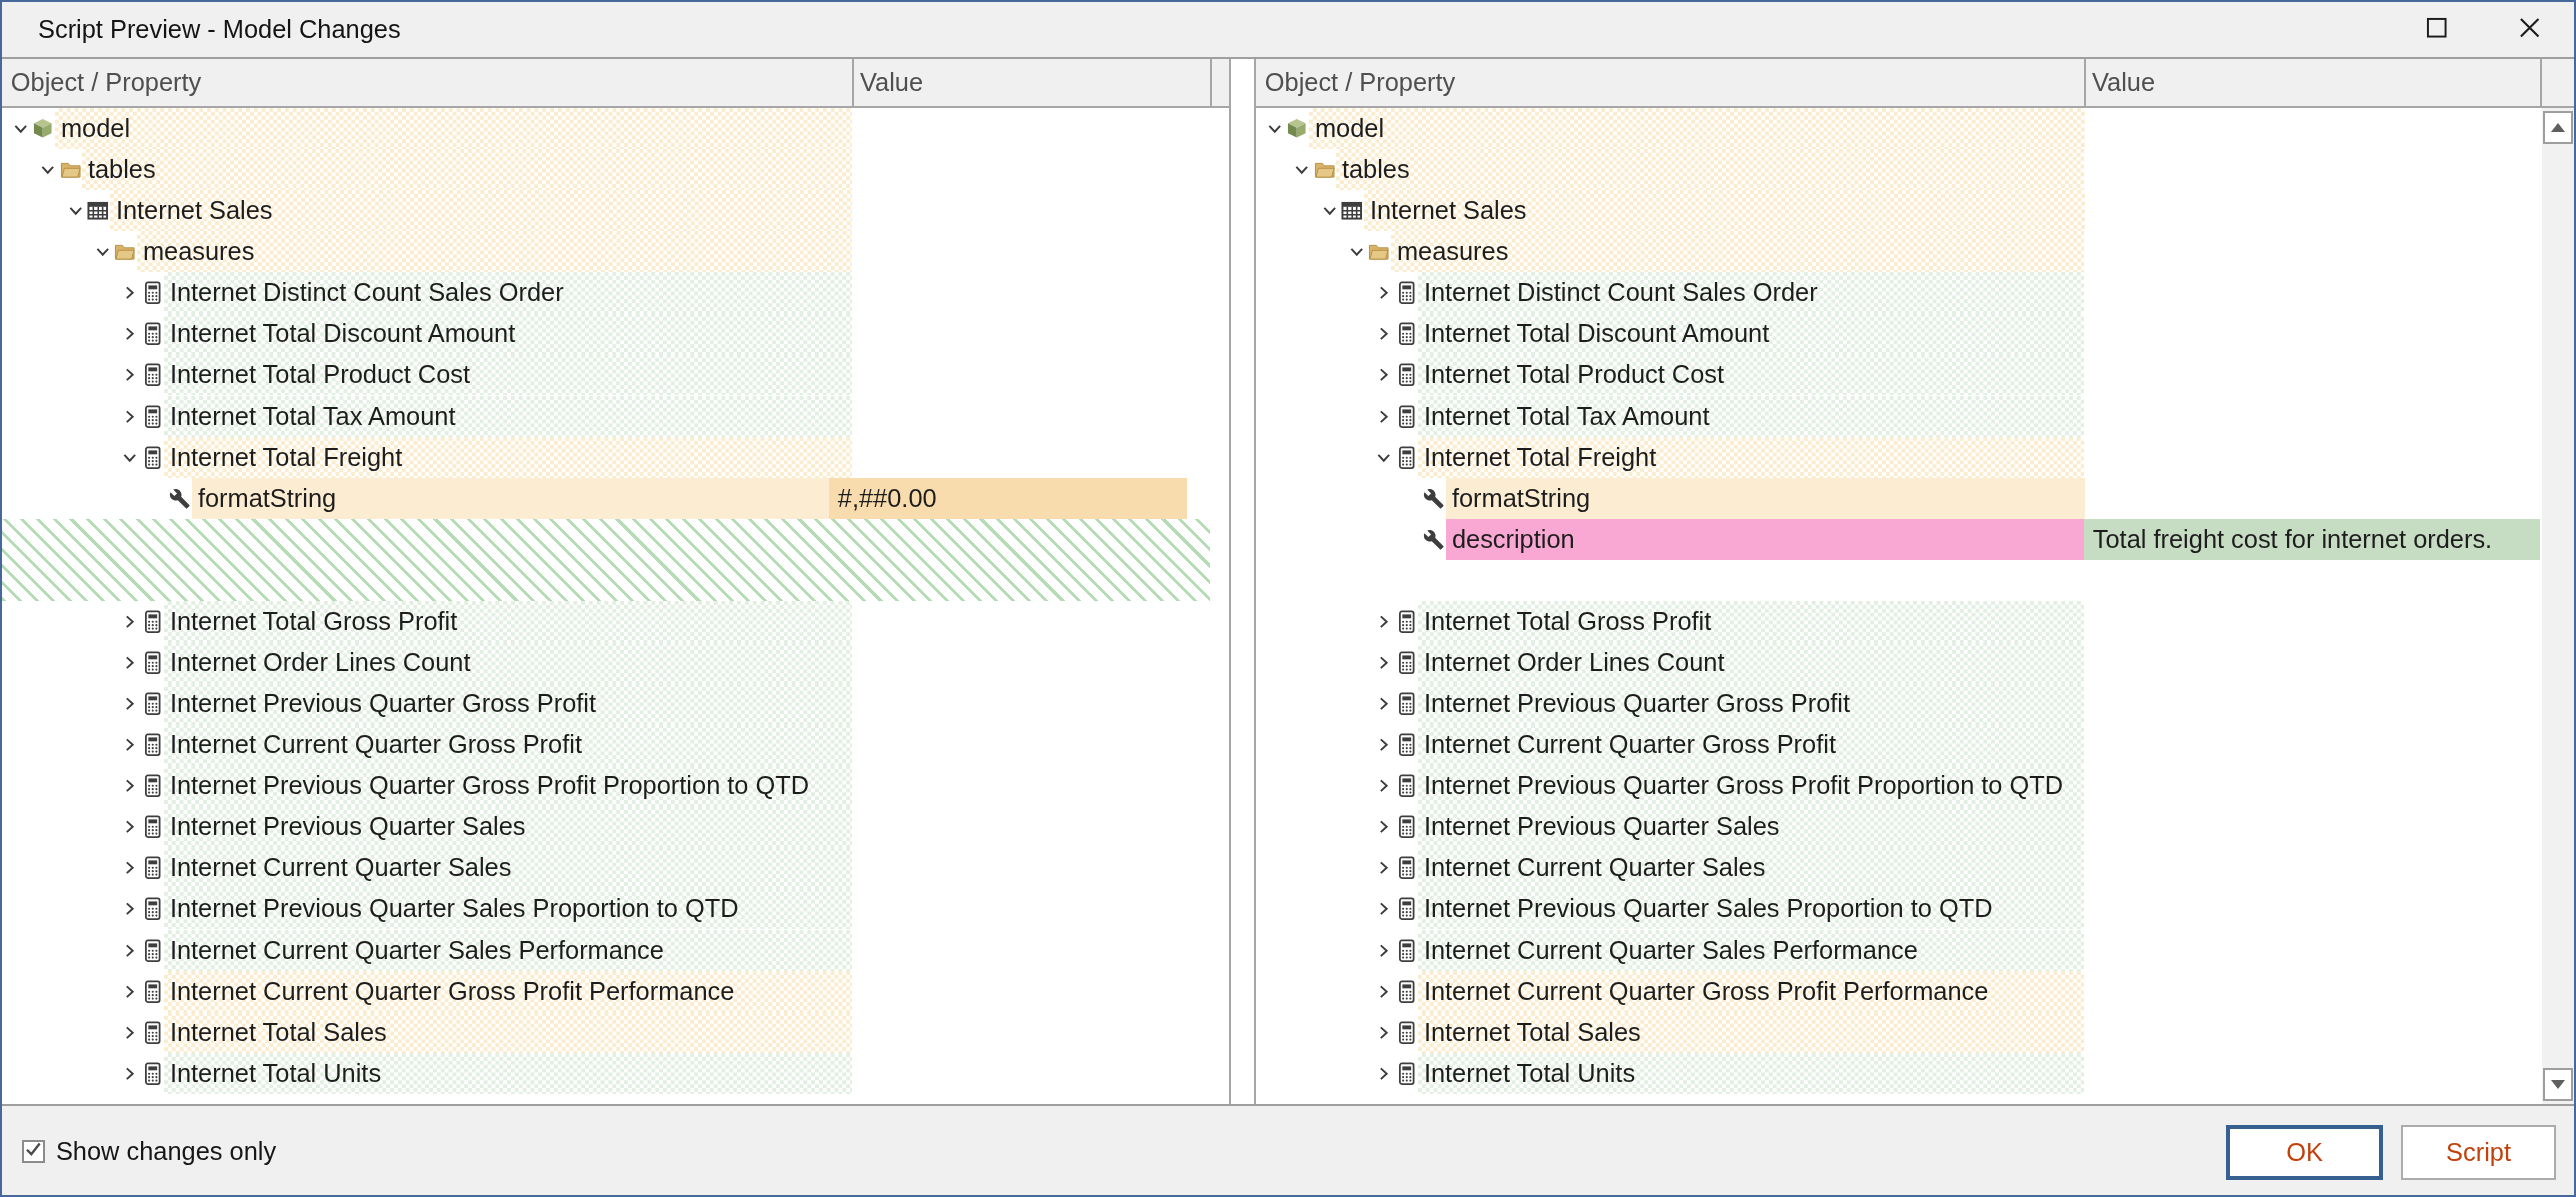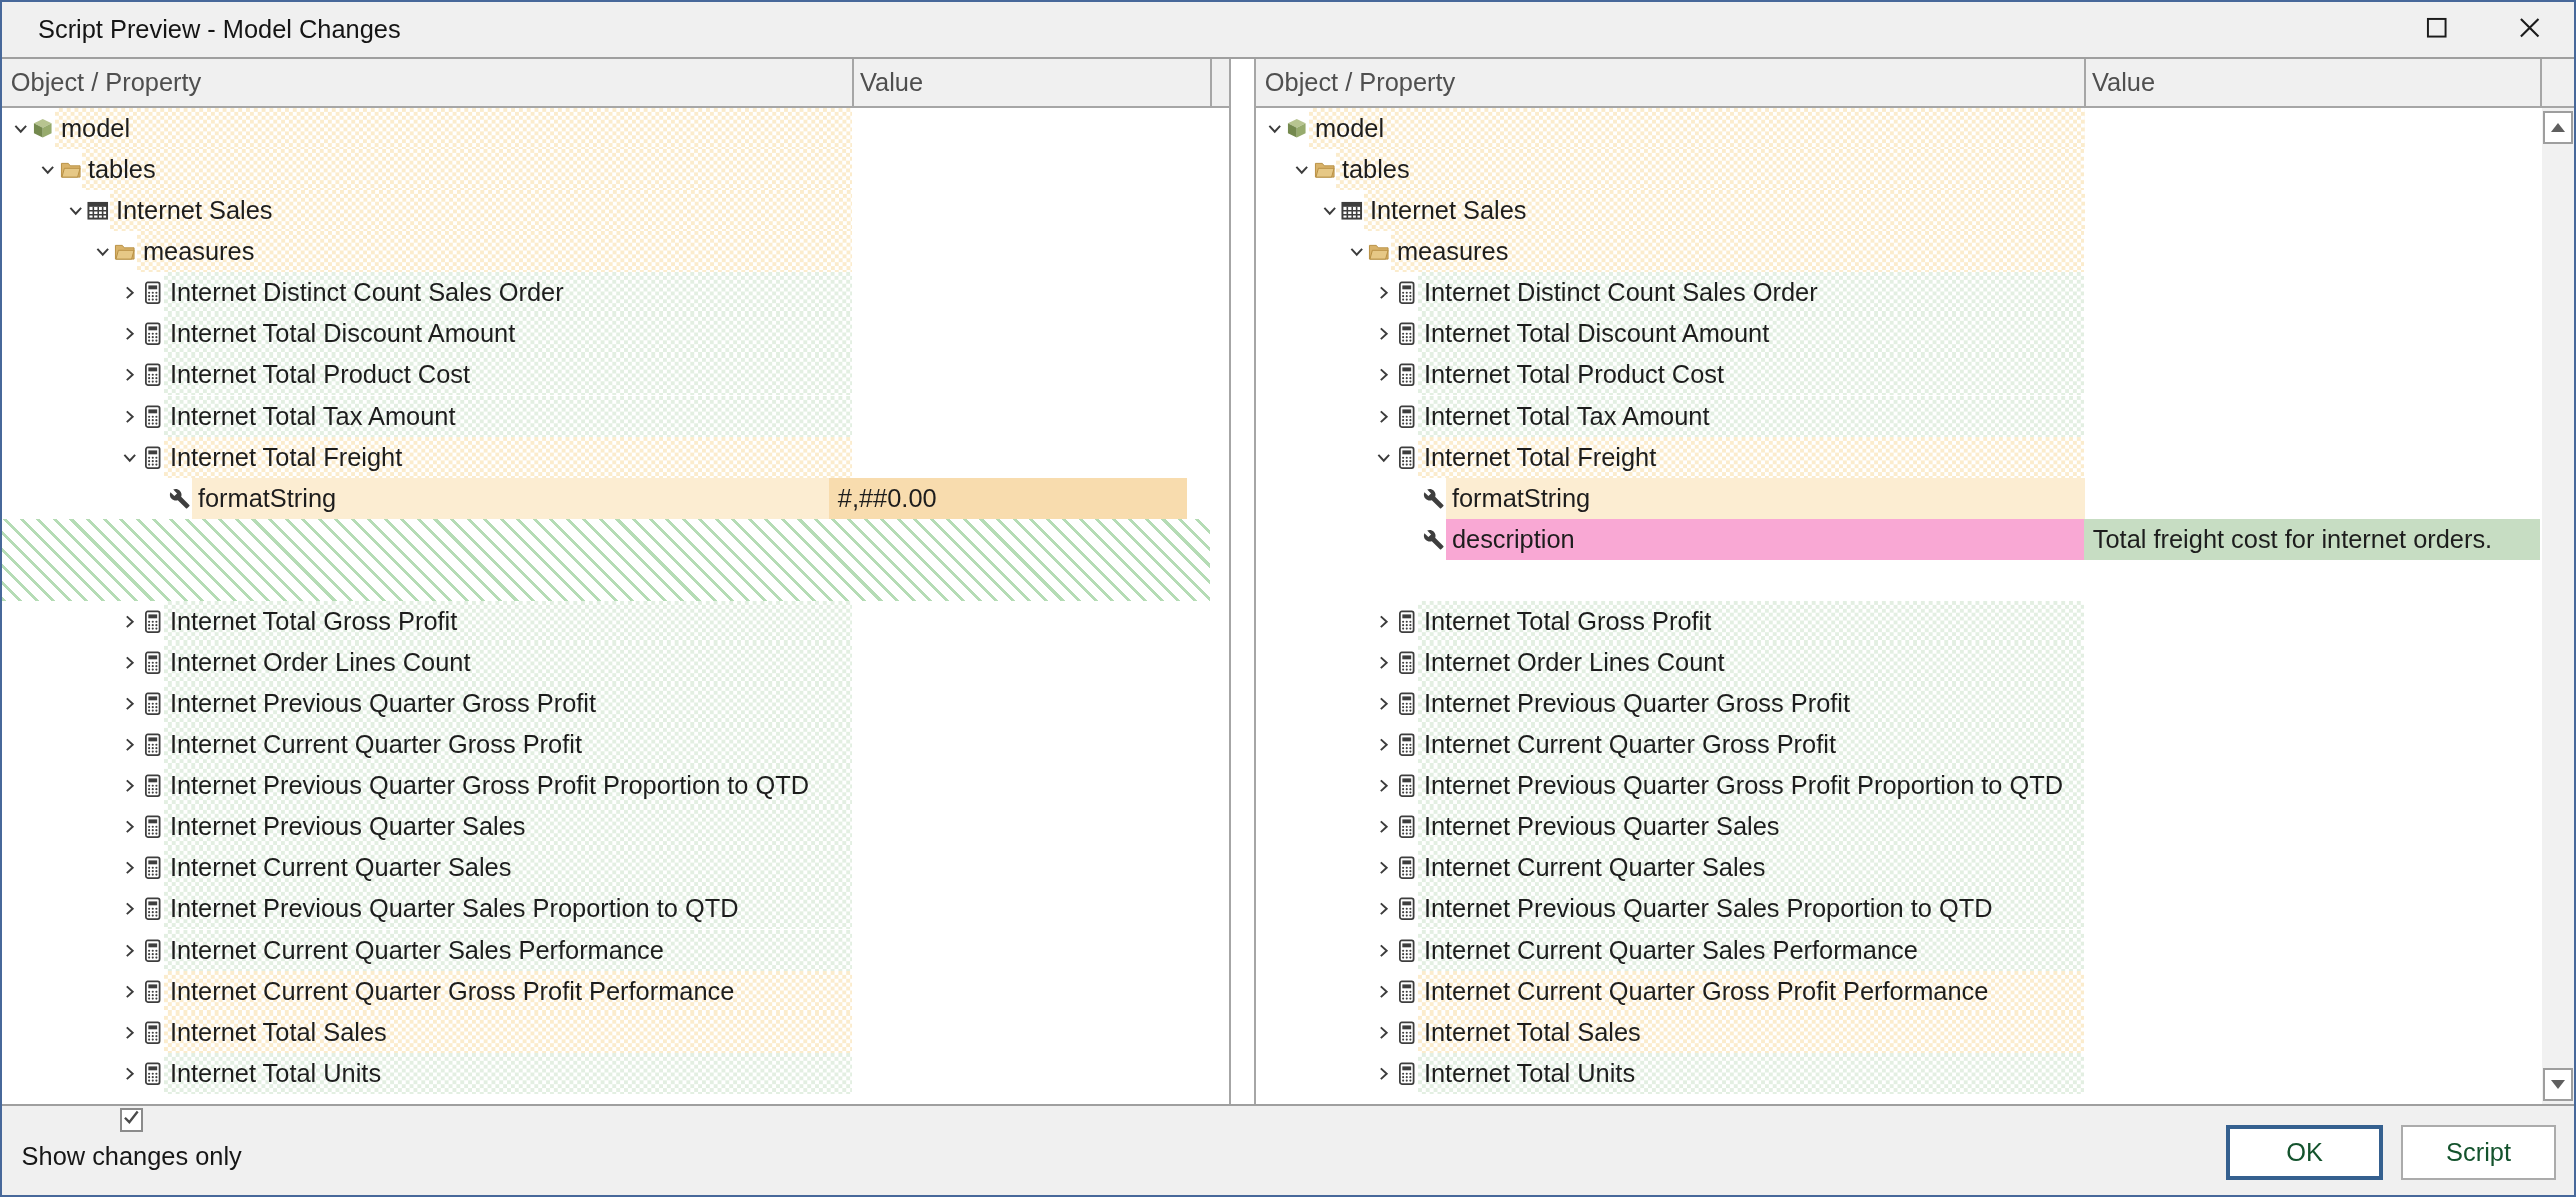--- a/index.html
+++ b/index.html
@@ -45,24 +45,24 @@
   
   .vscroll{position:absolute;top:49px;bottom:0;right:0;width:32px;background:#f1f1f1;}
   .sbtn{position:absolute;left:1px;width:30px;height:33px;background:#fff;border:2px solid #9e9e9e;
     display:flex;align-items:center;justify-content:center;}
   .sbtn.up{top:2.9px;}
   .sbtn.down{bottom:2.9px;}
   .tri-up{width:0;height:0;border-left:7.8px solid transparent;border-right:7.8px solid transparent;border-bottom:9.8px solid #5f5f5f;}
   .tri-down{width:0;height:0;border-left:7.8px solid transparent;border-right:7.8px solid transparent;border-top:9.8px solid #5f5f5f;}
   
   .footer{position:absolute;left:0;right:0;bottom:0;height:87px;background:#f0f0f0;}
-  .cbwrap{position:absolute;left:19.6px;top:0;height:100%;display:flex;align-items:center;gap:10.8px;flex-direction:column;}
+  .cbwrap{position:absolute;left:19.6px;top:0;height:100%;display:flex;align-items:center;gap:10.8px;}
   .cb{width:23.5px;height:23.5px;background:#fff;border:2px solid #8b8b8b;display:flex;align-items:center;justify-content:center;}
   .cblabel{font-size:25.4px;color:#161616;white-space:nowrap;}
-  .btn{position:absolute;top:16.6px;height:55px;background:#fff;font-size:25.4px;color:#14532d;
+  .btn{position:absolute;top:16.6px;height:55px;background:#fff;font-size:25.4px;color:#c2410c;
     display:flex;align-items:center;justify-content:center;font-family:inherit;padding:0;cursor:default;}
   .btn.ok{left:2224px;width:157px;border:4.9px solid #35608f;}
   .btn.revert{left:2399px;width:155px;border:2px solid #ababab;}
 </style>
 </head>
 <body>
 
 <div class="window">
 
   <div class="titlebar">

